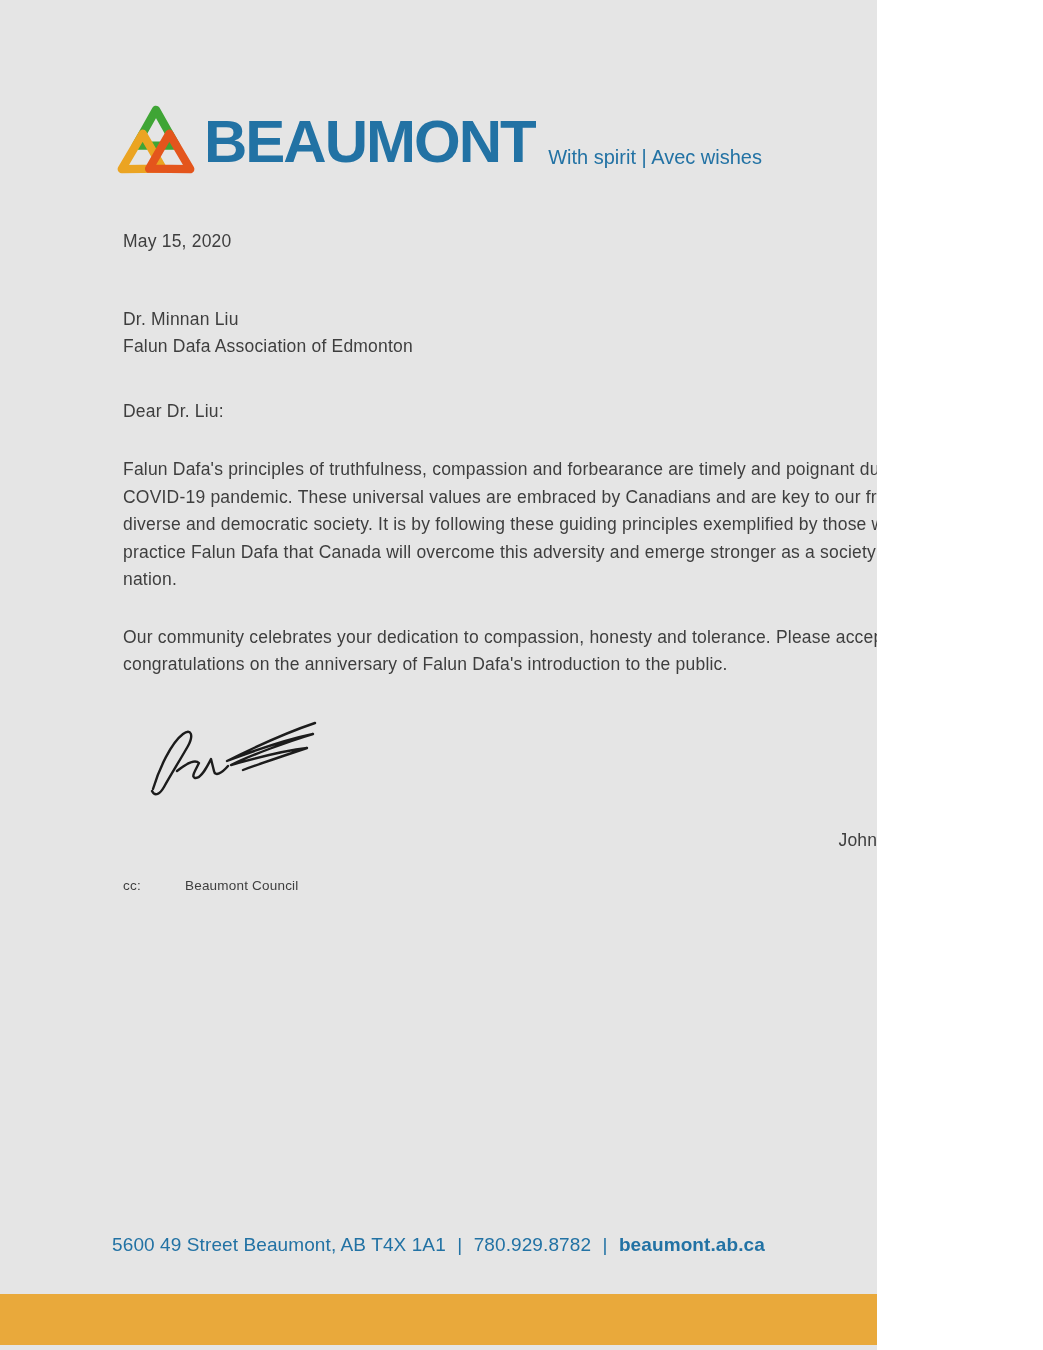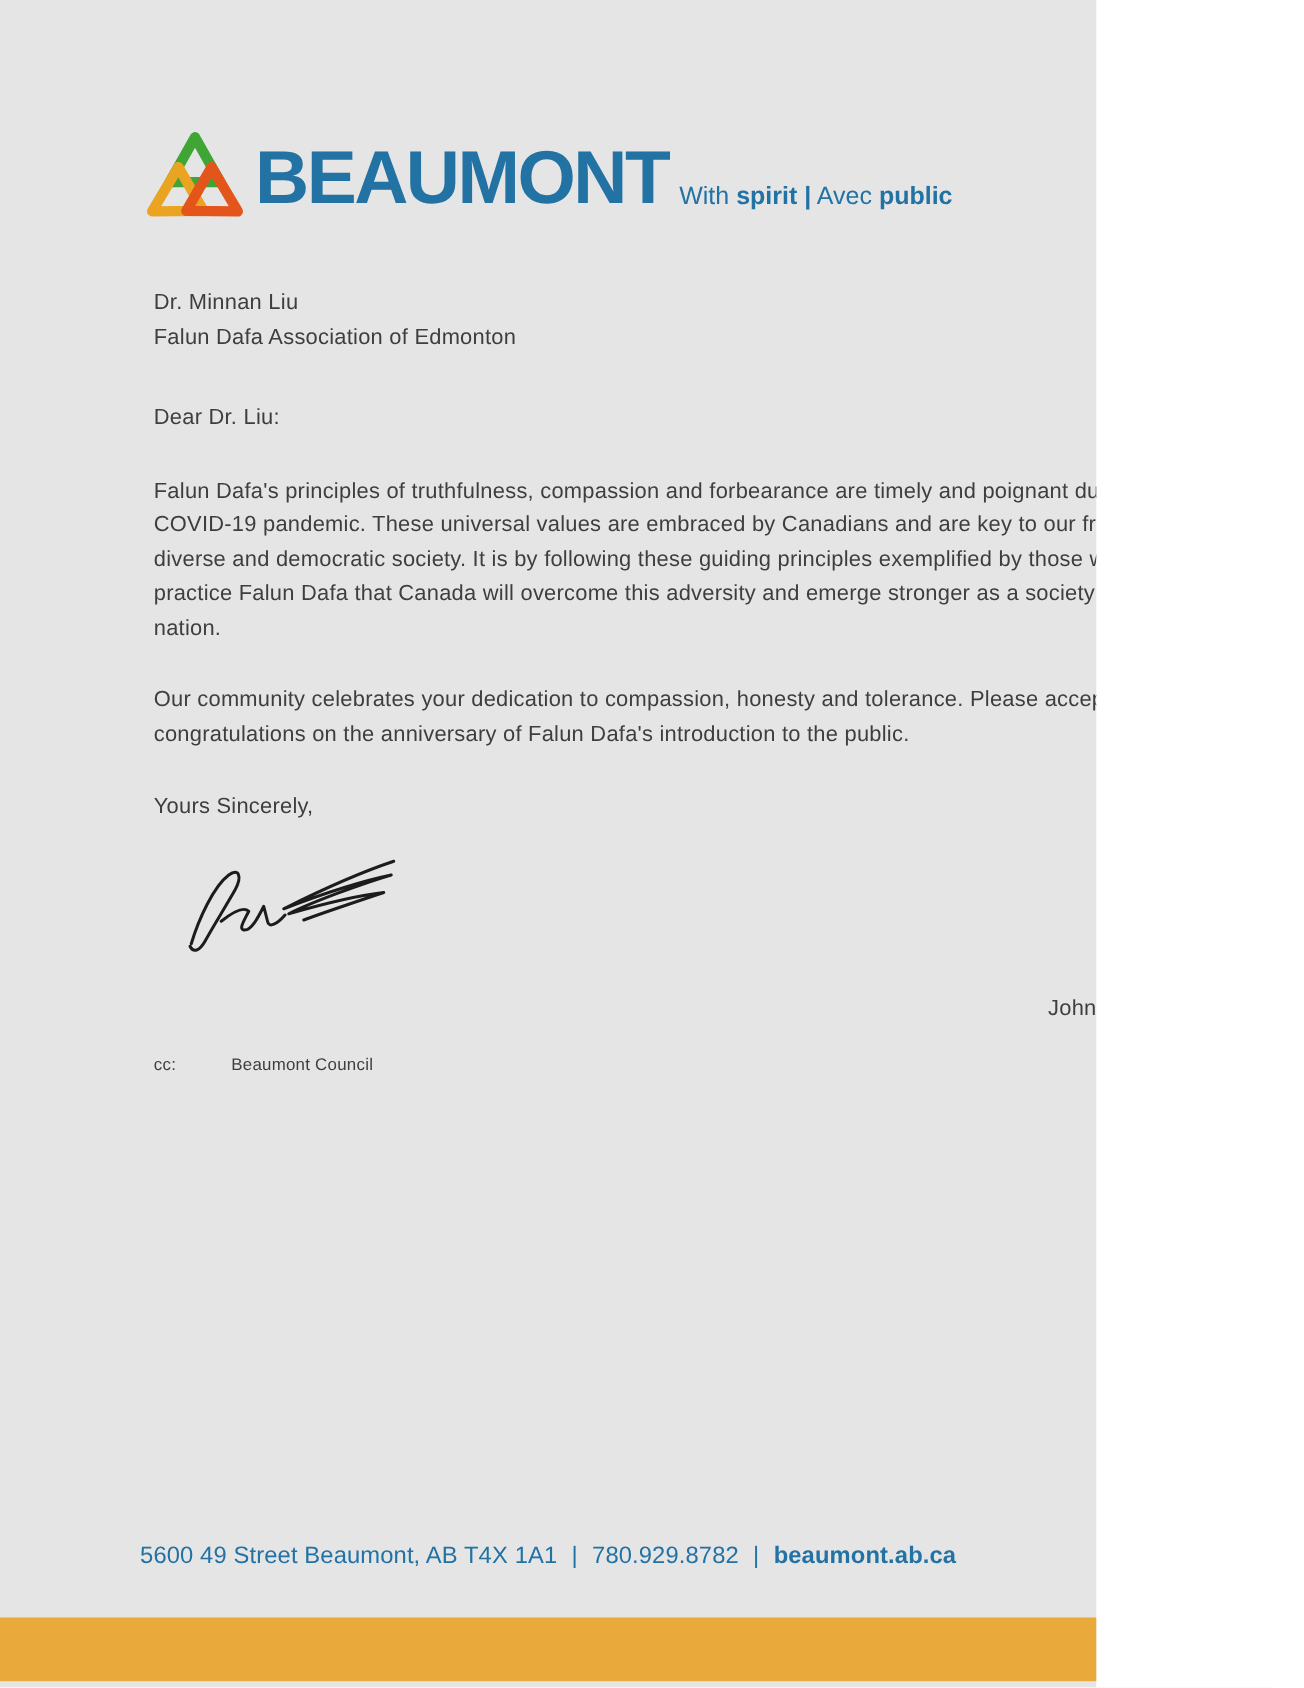--- a/index.html
+++ b/index.html
@@ -32,21 +32,21 @@
     margin-left: 2px;
   }
   .tagline {
     position: absolute;
     right: 115px;
     top: 146px;
     font-size: 20px;
     color: #2272a4;
     white-space: nowrap;
   }
-  .tagline .bold { font-weight: 700; }
+  .tagline .bold { font-weight: 400; }
 
   
   .letter {
     position: absolute;
     left: 123px;
     top: 228px;
     width: 820px;
     font-size: 17.5px;
     line-height: 27.5px;
     letter-spacing: 0.2px;
@@ -107,36 +107,36 @@
       </g>
     </svg>
     <span class="logo-text">BEAUMONT</span>
   </div>
 
   <div class="tagline">
     <span>With</span>
     <span class="bold">spirit</span>
     <span class="bold">|</span>
     <span>Avec</span>
-    <span class="bold">public</span>
+    <span class="bold">wishes</span>
   </div>
 
   <main class="letter">
+    <p class="date">May 15, 2020</p>
 
     <div class="recipient">
       <p>Dr. Minnan Liu</p>
       <p>Falun Dafa Association of Edmonton</p>
     </div>
 
     <p class="salutation">Dear Dr. Liu:</p>
 
     <p class="para">Falun Dafa's principles of truthfulness, compassion and forbearance are timely and poignant during the COVID-19 pandemic. These universal values are embraced by Canadians and are key to our free, diverse and democratic society. It is by following these guiding principles exemplified by those who practice Falun Dafa that Canada will overcome this adversity and emerge stronger as a society and nation.</p>
     <p class="para">Our community celebrates your dedication to compassion, honesty and tolerance. Please accept our congratulations on the anniversary of Falun Dafa's introduction to the public.</p>
 
-    <p class="closing">Yours Sincerely,</p>
 
     <svg class="signature" width="200" height="92" viewBox="0 0 200 92" aria-hidden="true">
       <g fill="none" stroke="#1c1c1c" stroke-width="2.4" stroke-linecap="round" stroke-linejoin="round">
         <path d="M16,80 C22,60 34,34 46,25 C54,19 57,26 51,37 C43,51 33,67 27,78 C23,85 18,88 15,82"></path>
         <path d="M40,62 C50,54 58,50 62,54 C58,62 54,68 58,69 C64,70 70,58 74,50 L77,62 C78,68 85,64 91,57"></path>
         <path d="M178,14 C148,24 114,40 90,52 C116,42 152,30 176,25 C152,32 112,47 94,56 C122,48 152,41 170,39 C152,45 122,55 106,61"></path>
       </g>
     </svg>
 
     <p class="signer-name">John Stewart</p>

